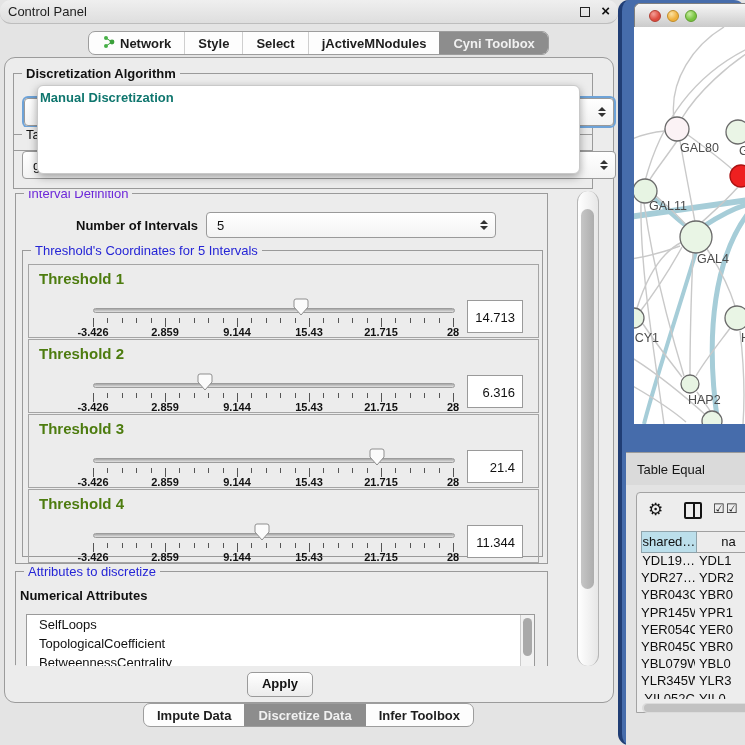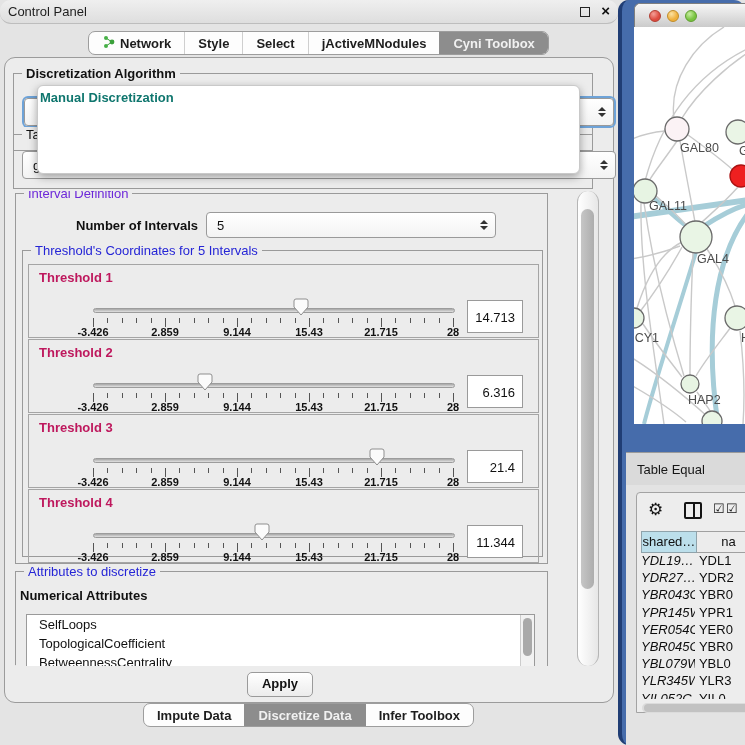--- a/index.html
+++ b/index.html
@@ -57,21 +57,21 @@
   
   .viewport{left:8px;top:190px;width:566px;height:475px;overflow:hidden;}
   .vsb{left:576px;top:190px;width:20px;height:475px;
        background:linear-gradient(to right,#ffffff,#e7e7e7);
        border-left:1px solid #b5b5b5;border-right:1px solid #b5b5b5;}
   .vsb .thumb{position:absolute;left:3px;width:13px;border-radius:7px;
        background:linear-gradient(to right,#c6c6c6,#adadad);}
 
   
   .thr-box{position:absolute;left:5px;width:509px;height:72px;border:1px solid #a5a5a5;}
-  .thr-label{position:absolute;left:10px;top:5px;font-size:13px;font-weight:bold;color:#be185d;}
+  .thr-label{position:absolute;left:10px;top:5px;font-size:15px;font-weight:bold;color:#4d7c0f;}
   .track{position:absolute;left:64px;top:43px;width:360px;height:3px;
        background:linear-gradient(#a6a6a6,#e2e2e2);border:1px solid #9c9c9c;border-radius:3px;}
   .handle{position:absolute;top:33px;width:16px;height:18px;}
   .ticks{position:absolute;left:64px;top:53px;width:360px;height:10px;}
   .tick{position:absolute;top:0;width:1px;background:#555;}
   .tlabels{position:absolute;left:64px;top:61px;width:360px;height:12px;}
   .tlab{position:absolute;width:60px;margin-left:-30px;text-align:center;
        font-size:11px;font-weight:bold;color:#111;}
   .valbox{position:absolute;left:438px;top:35px;width:56px;height:33px;background:#fff;
        border:1px solid #9a9a9a;font-size:13px;color:#111;text-align:right;
@@ -117,21 +117,21 @@
   .chk{position:absolute;top:8px;font-size:13px;color:#141414;}
 
   .tbl{position:absolute;left:4px;top:38px;width:120px;overflow:hidden;}
   .tbl-head{display:flex;height:22px;}
   .th{box-sizing:border-box;border:1px solid #8fa3ab;font-size:13px;color:#111;
        text-align:center;line-height:20px;overflow:hidden;}
   .th.c1{width:73px;background:#bcdfeb;}
   .th.c2{width:84px;background:#ececec;border-left:none;border-color:#a0a0a0;}
   .rows{height:146px;overflow:hidden;background:#ededed;}
   .row{display:flex;height:17.2px;font-size:13px;color:#0d0d0d;}
-  .row .c1{width:73px;text-align:left;overflow:hidden;font-style:italic;}
+  .row .c1{width:73px;text-align:right;overflow:hidden;}
   .row .c2{width:84px;padding-left:4px;overflow:hidden;}
   .hsb{position:absolute;left:5px;top:210px;width:116px;height:10px;background:#dcdcdc;
        border-radius:5px;}
   .hsb .thumb{position:absolute;left:2px;top:1px;width:112px;height:8px;background:#c2c2c2;
        border-radius:4px;}
 </style>
 </head>
 <body>
 
 <div class="abs titlebar">

